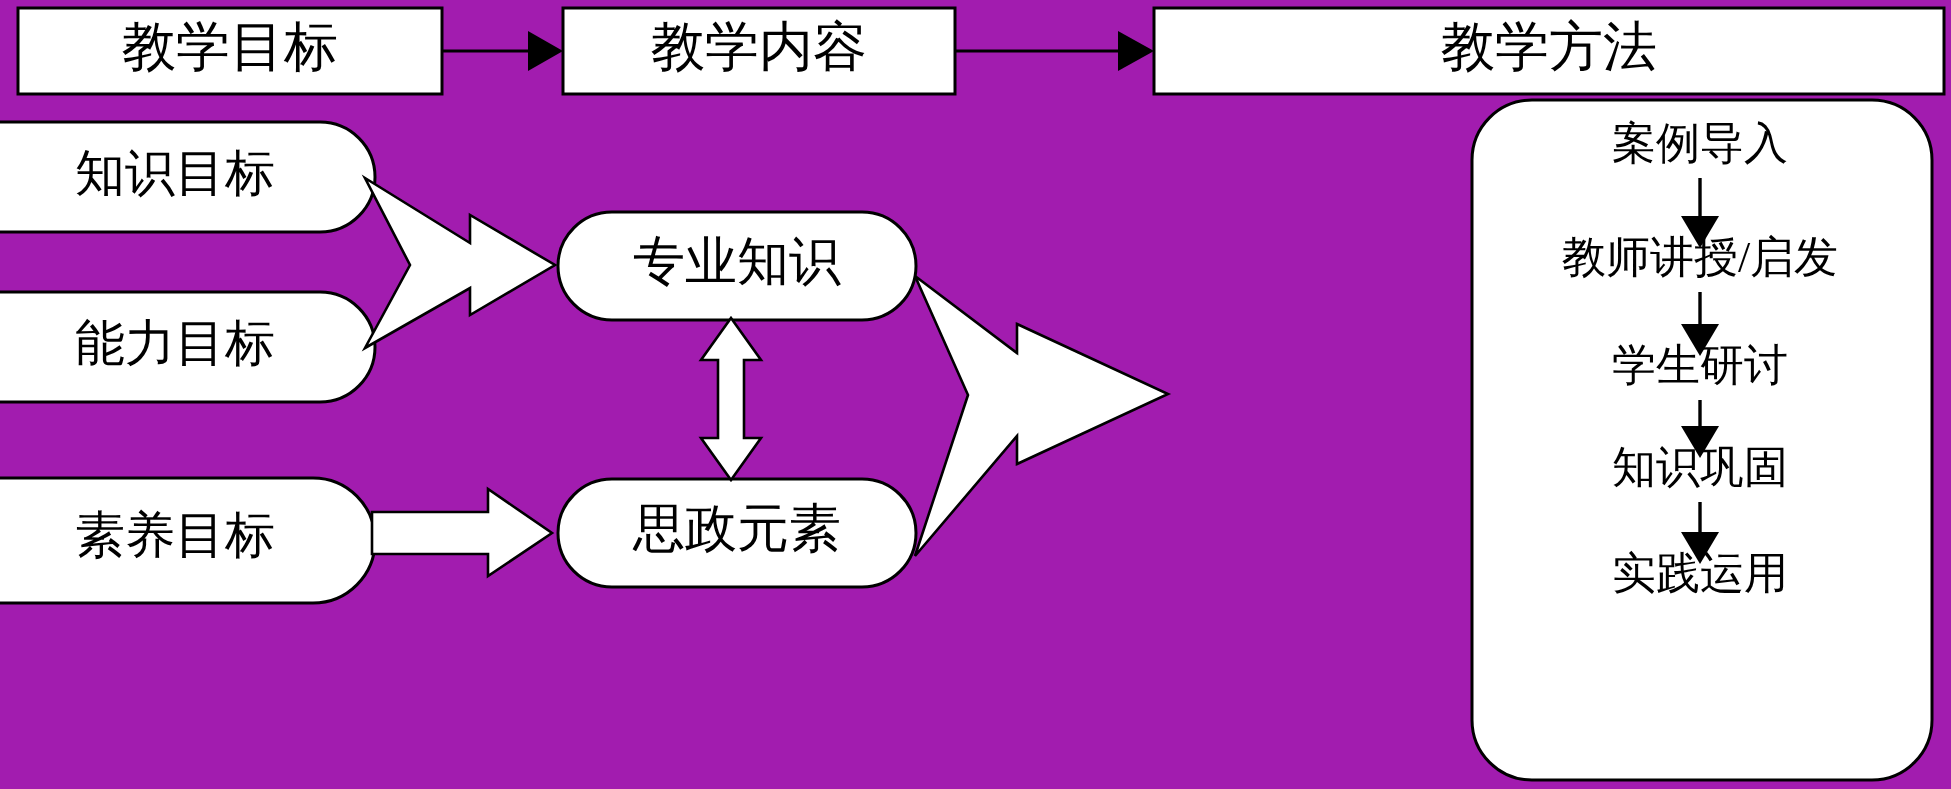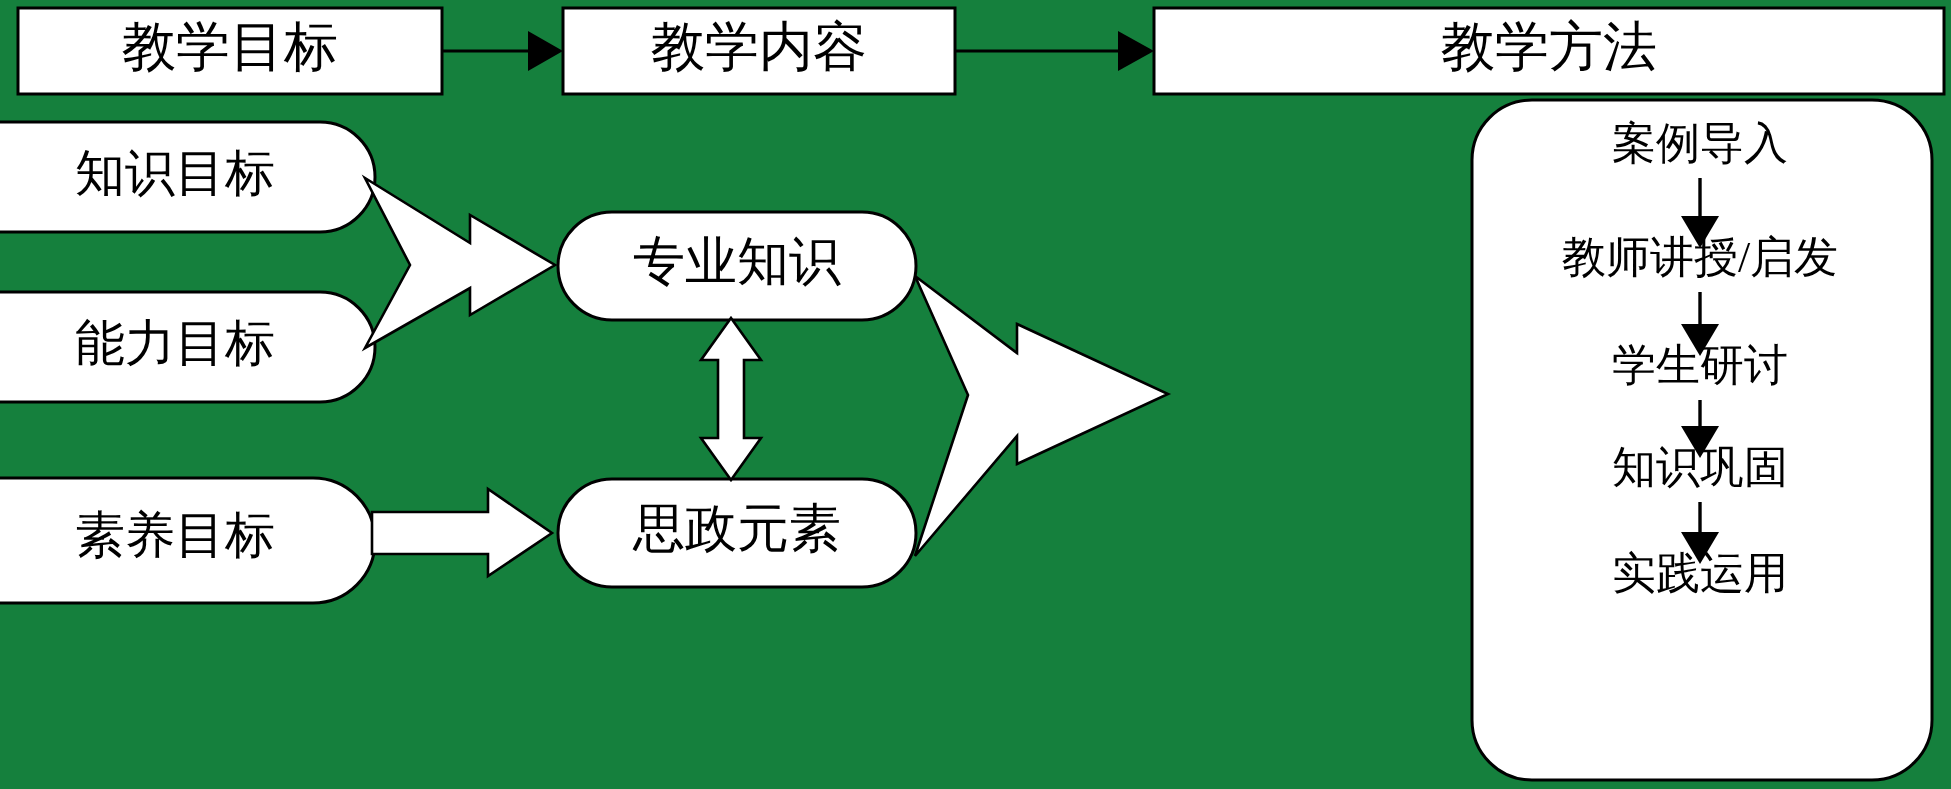--- a/index.html
+++ b/index.html
@@ -1,17 +1,17 @@
 <!DOCTYPE html>
 <html><head>
 <meta charset="utf-8">
 <style>
   html,body{margin:0;padding:0;background:#ffffff;}
   body{font-family:"Liberation Serif","DejaVu Serif",serif;}
-  #stage{position:relative;width:1951px;height:789px;background:#15803d;overflow:hidden;}
+  #stage{position:relative;width:1951px;height:789px;background:#a21caf;overflow:hidden;}
   #stage svg{position:absolute;left:0;top:0;width:1951px;height:789px;}
   .shape{fill:#ffffff;stroke:#000000;stroke-width:3;}
   .blockarrow{fill:#ffffff;stroke:#000000;stroke-width:2.6;stroke-linejoin:miter;}
   .lineark{fill:none;stroke:#000000;stroke-width:3;}
   .solidhead{fill:#000000;stroke:none;}
   .flowline{fill:none;stroke:#000000;stroke-width:3.4;}
   text{fill:#000000;font-family:"Liberation Serif","DejaVu Serif",serif;dominant-baseline:middle;}
   .t-head{font-size:54px;}
   .t-goal{font-size:50px;}
   .t-mid{font-size:52px;}

